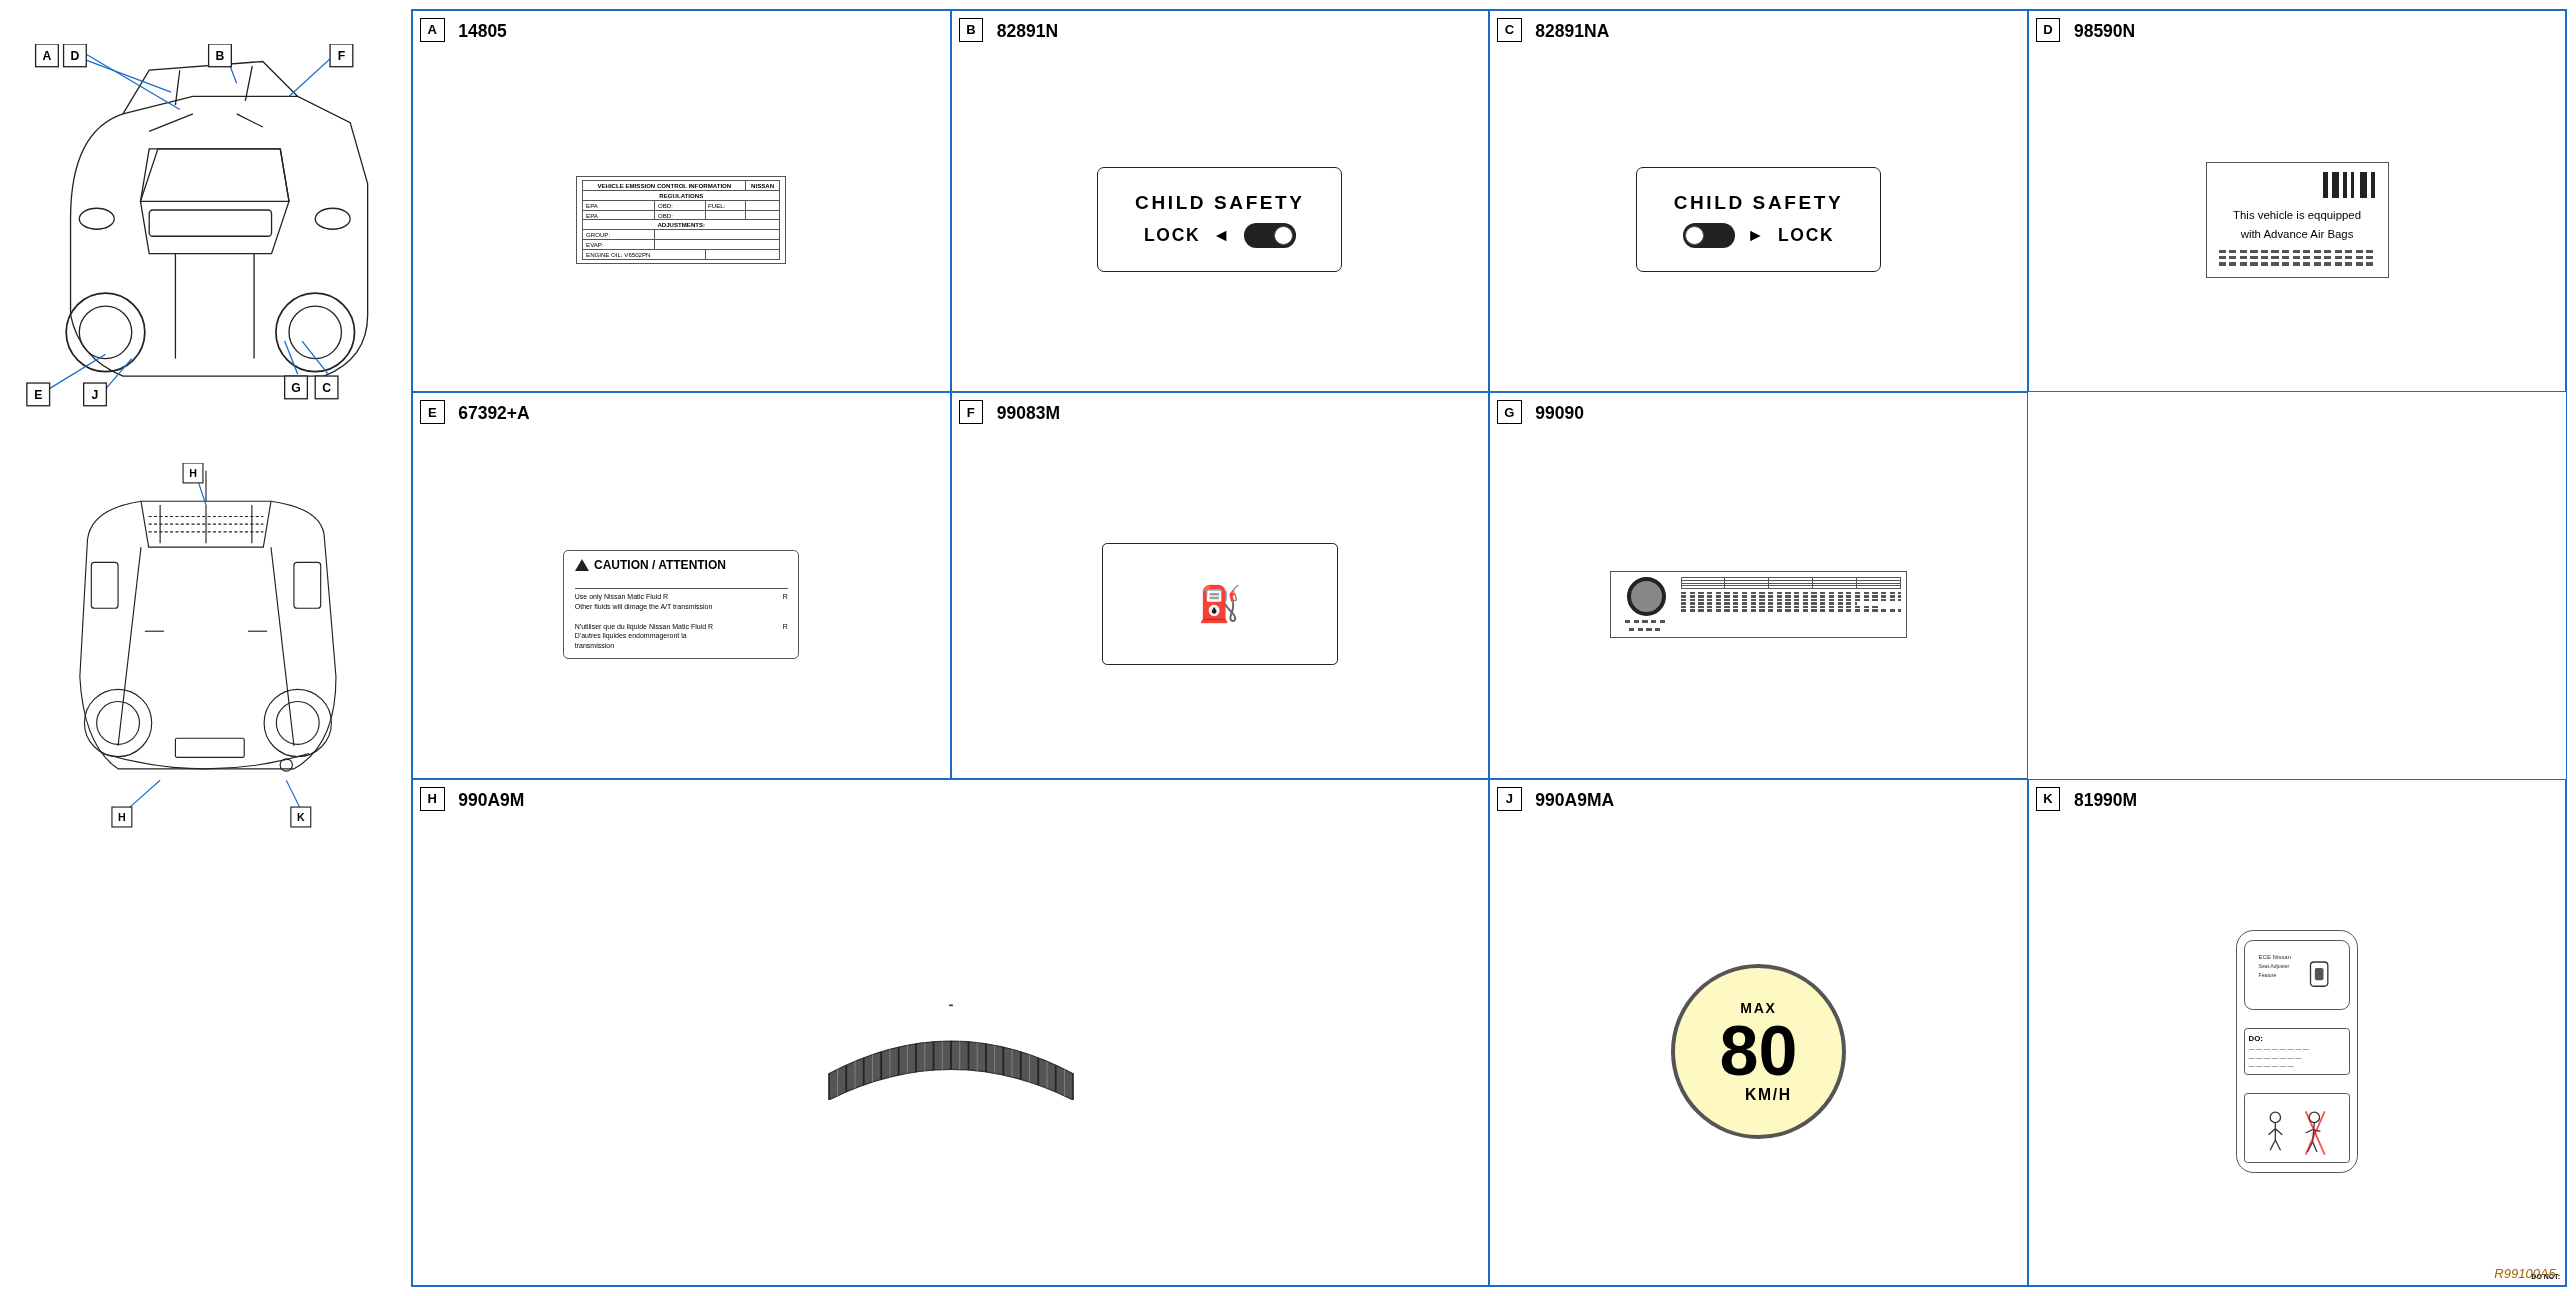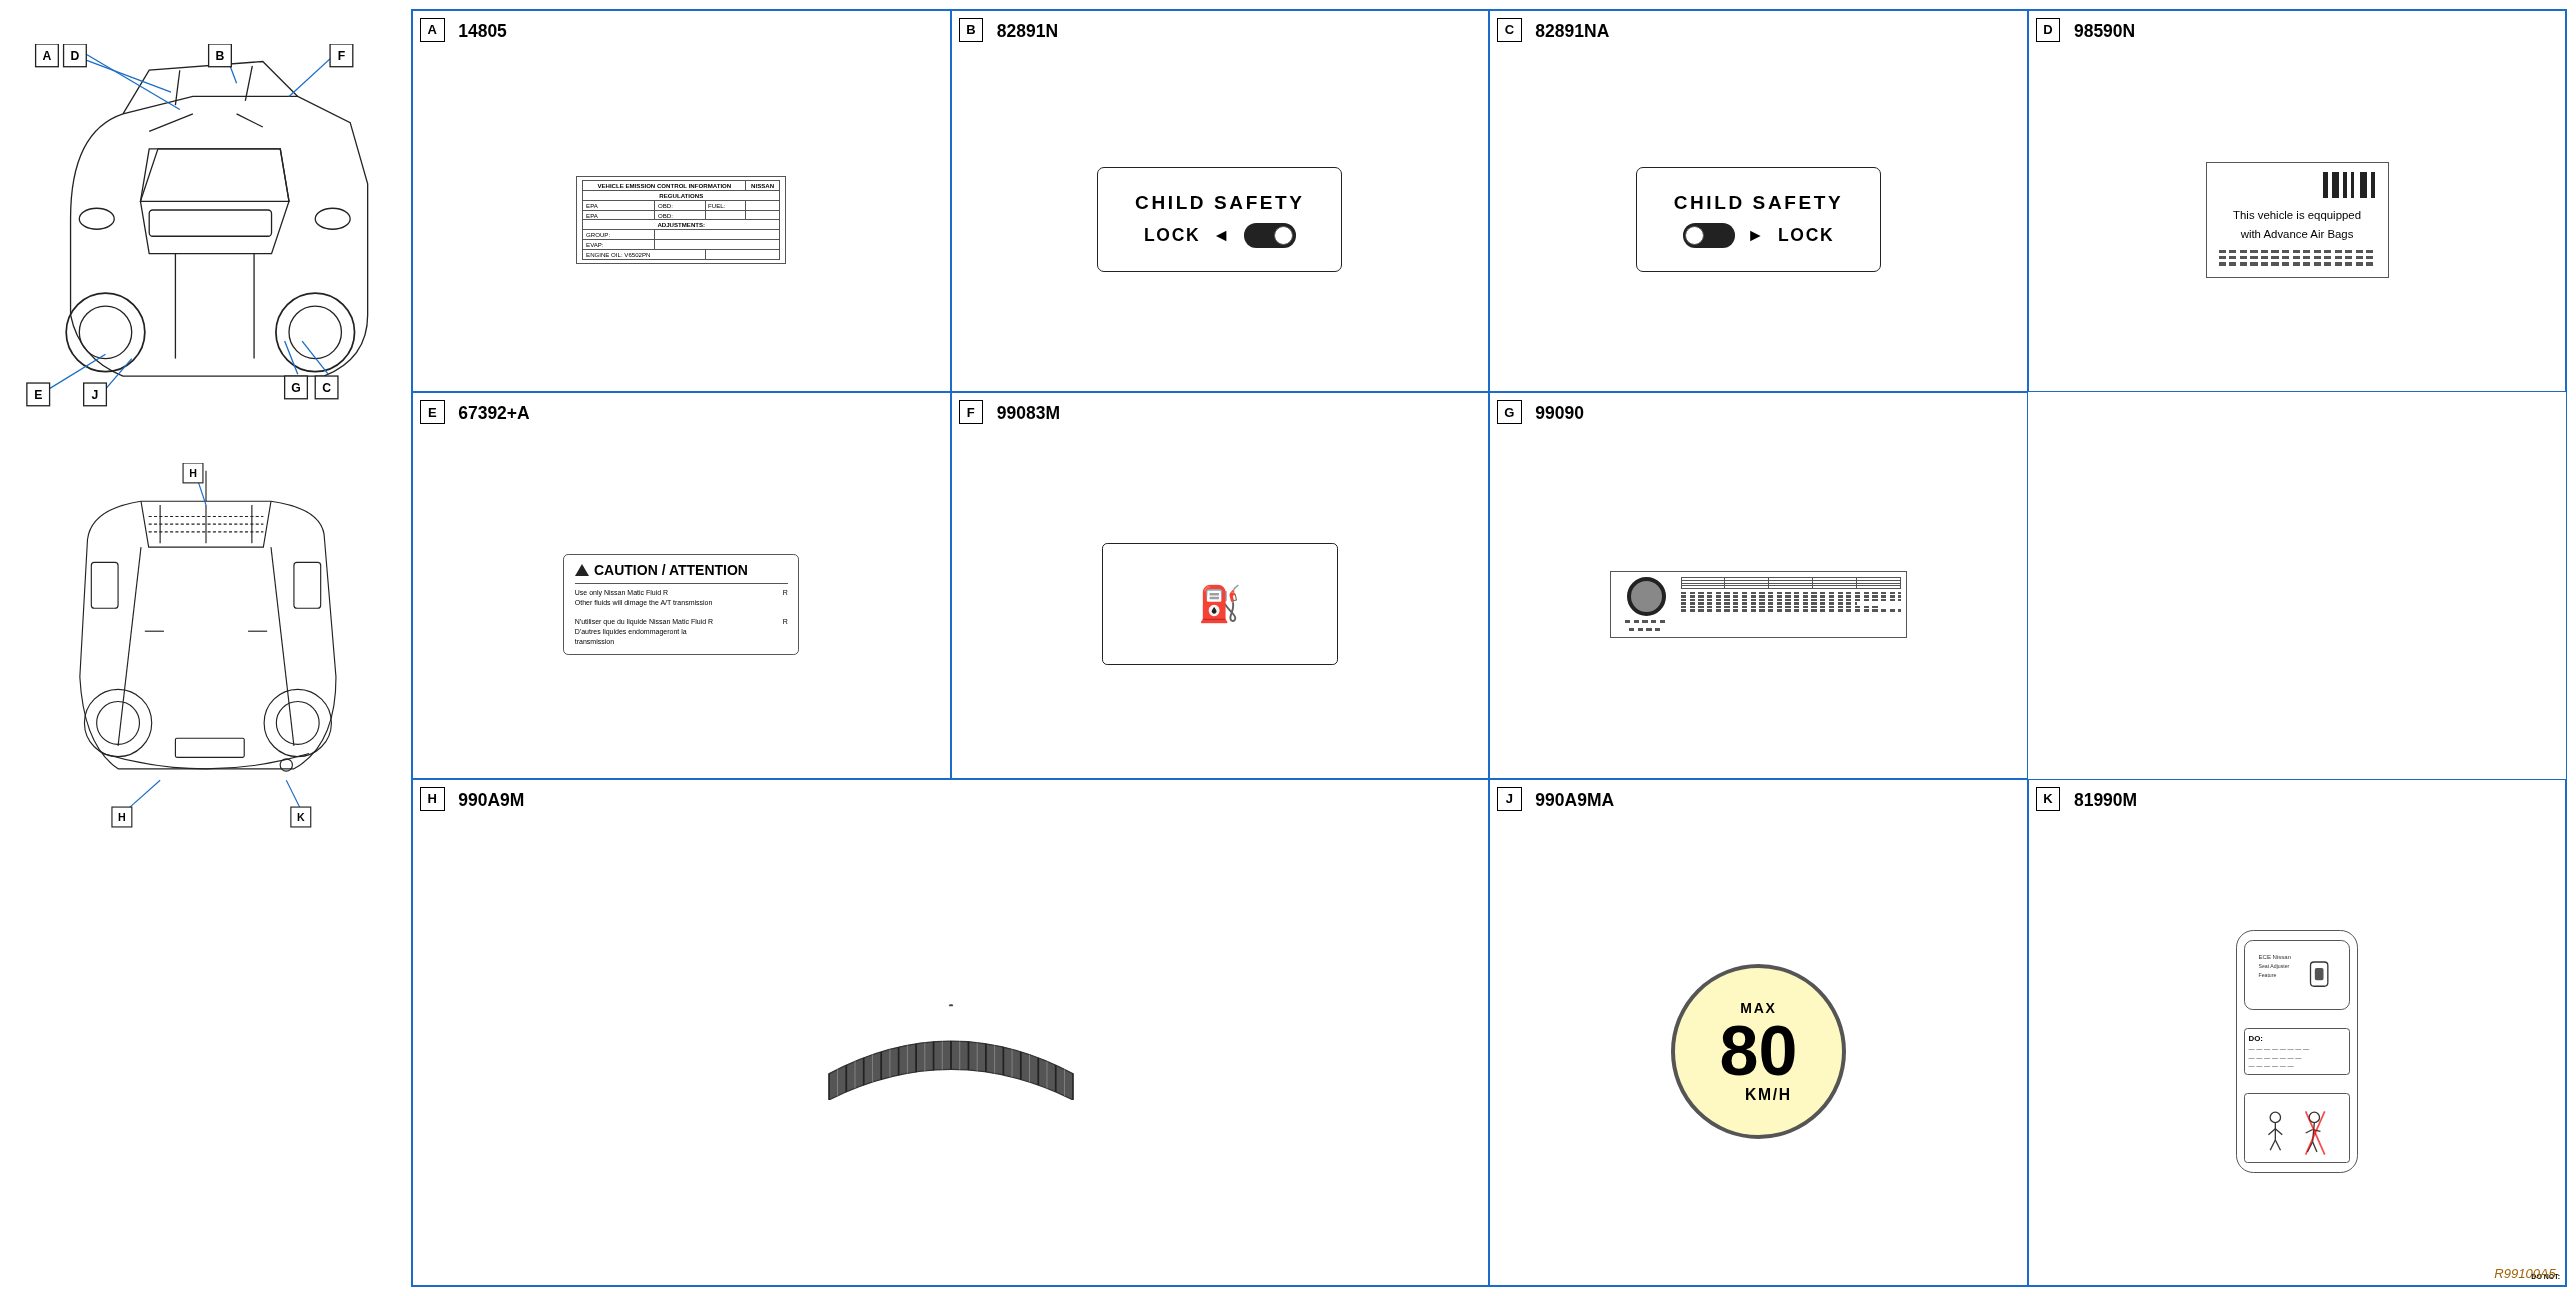--- a/index.html
+++ b/index.html
@@ -244,24 +244,24 @@
     .sticker-E {
       border: 1.3px solid #555;
       border-radius: 5.2px;
       width: 236px;
       padding: 7px 10.5px;
     }
     .sticker-E .caution-header {
       display: flex;
       align-items: center;
       gap: 5.2px;
-      font-size: 14px;
+      font-size: 12px;
       font-weight: bold;
       border-bottom: 0.9px solid #555;
-      padding-bottom: 5px;
+      padding-bottom: 16px;
       margin-bottom: 3.5px;
     }
     .triangle-icon {
       width: 14px;
       height: 12.2px;
       border-left: 7px solid transparent;
       border-right: 7px solid transparent;
       border-bottom: 12.2px solid #222;
       position: relative;
     }

